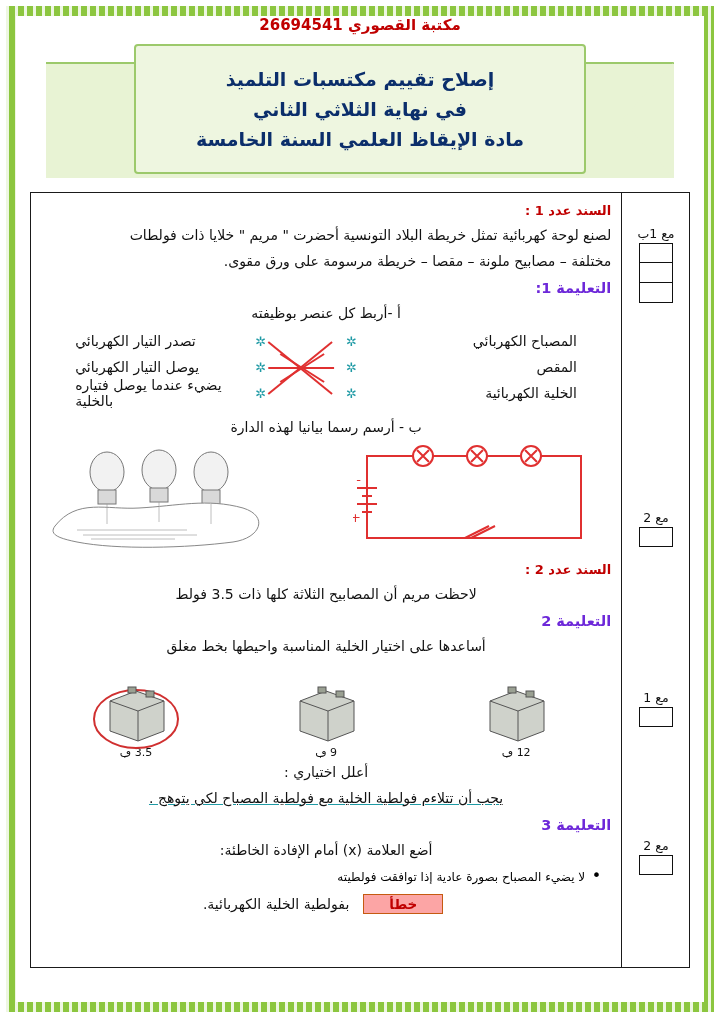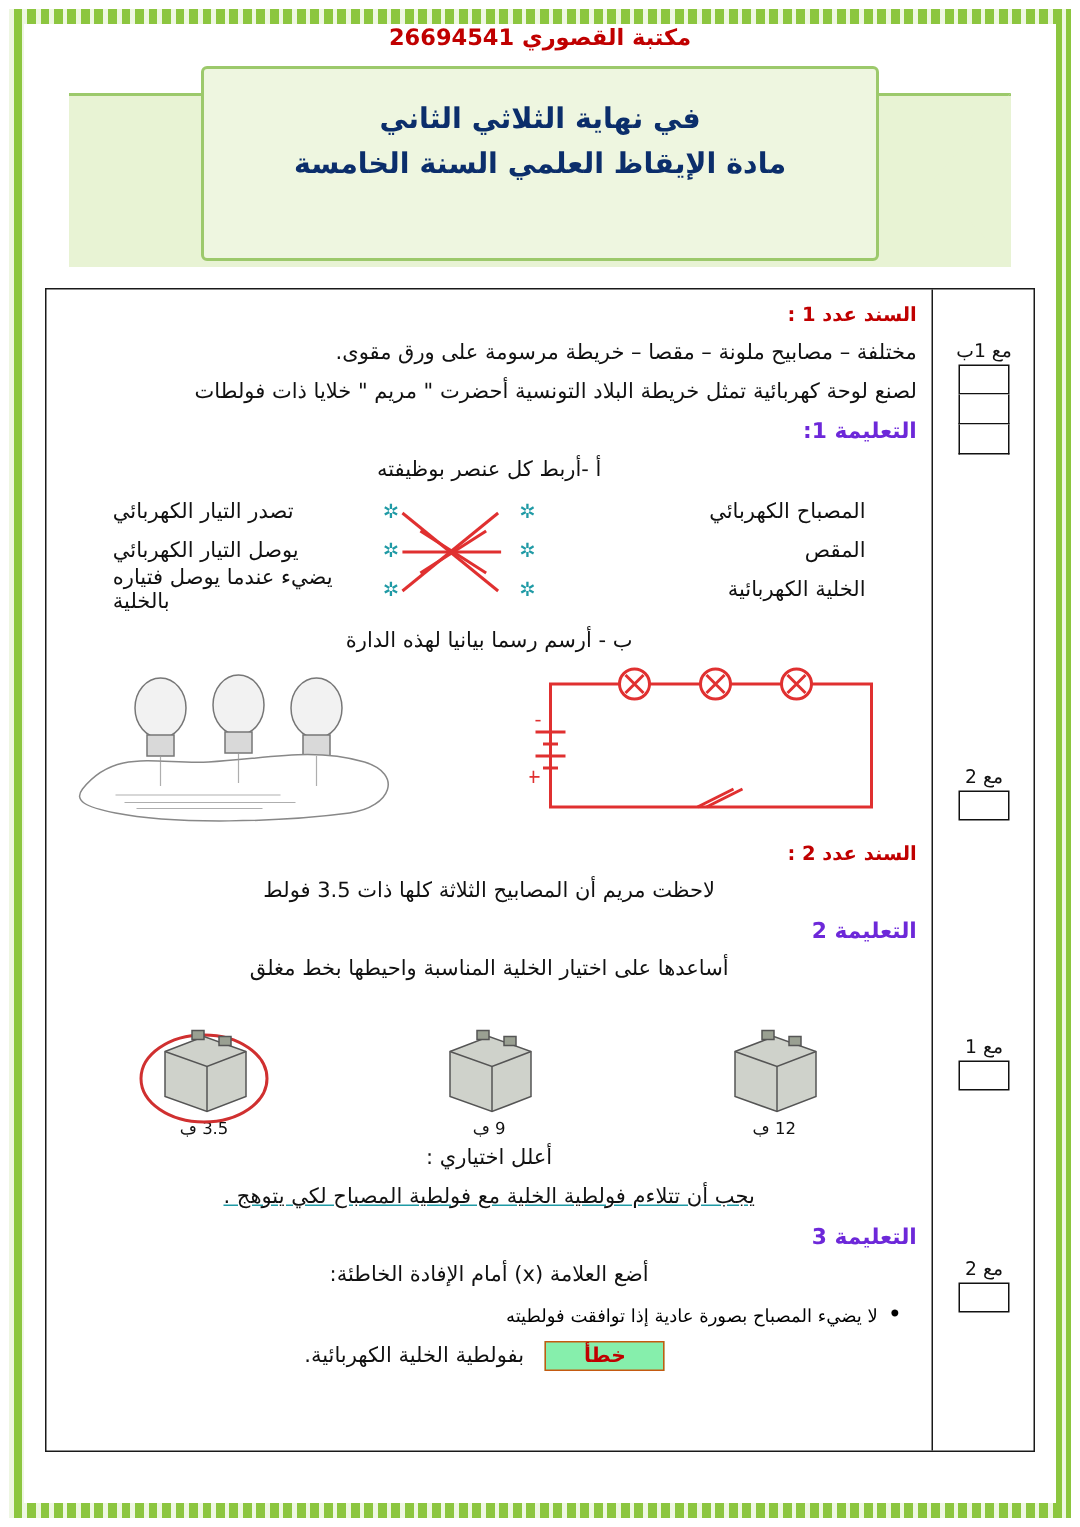--- a/index.html
+++ b/index.html
@@ -263,21 +263,21 @@
     position: absolute;
     right: -16px;
     top: -1px;
     font-size: 16px;
   }
   .khata-box {
     display: inline-block;
     min-width: 62px;
     text-align: center;
     border: 1.5px solid #c55a11;
-    background: #86efac;
+    background: #fca5a5;
     color: #c00000;
     font-size: 13.5px;
     font-weight: bold;
     padding: 1px 8px;
     margin: 0 6px;
     vertical-align: middle;
   }
   .underline-teal { text-decoration: underline; text-decoration-color: #1f9aa5; }
 </style>
 </head>
@@ -287,32 +287,33 @@
 
 <div class="page-inner">
 
   <div class="library-stamp">مكتبة القصوري 26694541</div>
 
   <div class="banner-wrap">
     <div class="ribbon-back"></div>
     <div class="ribbon-back right"></div>
     <div class="ribbon-center"></div>
     <div class="banner-title">
+      <div>إصلاح تقييم مكتسبات التلميذ</div>
       <div>في نهاية الثلاثي الثاني</div>
       <div>مادة الإيقاظ العلمي السنة الخامسة</div>
     </div>
   </div>
 
   <div class="sheet">
 
     <div class="content-col">
 
       <div class="red-head right">السند عدد 1 :</div>
+      <p class="body-line right">لصنع لوحة كهربائية تمثل خريطة البلاد التونسية أحضرت " مريم " خلايا ذات فولطات</p>
       <p class="body-line right">مختلفة – مصابيح ملونة – مقصا – خريطة مرسومة على ورق مقوى.</p>
-      <p class="body-line right">لصنع لوحة كهربائية تمثل خريطة البلاد التونسية أحضرت " مريم " خلايا ذات فولطات</p>
 
       <div class="teal-head right">التعليمة 1:</div>
       <p class="body-line center">أ  -أربط كل عنصر بوظيفته</p>
 
       <div class="match-wrap">
         <svg class="match-svg" viewBox="0 0 572 86" preserveAspectRatio="none">
 
           <line x1="292" y1="14" x2="228" y2="66" stroke="#e03030" stroke-width="2"></line>
           <line x1="228" y1="14" x2="292" y2="66" stroke="#e03030" stroke-width="2"></line>
           <line x1="228" y1="40" x2="294" y2="40" stroke="#e03030" stroke-width="2"></line>

